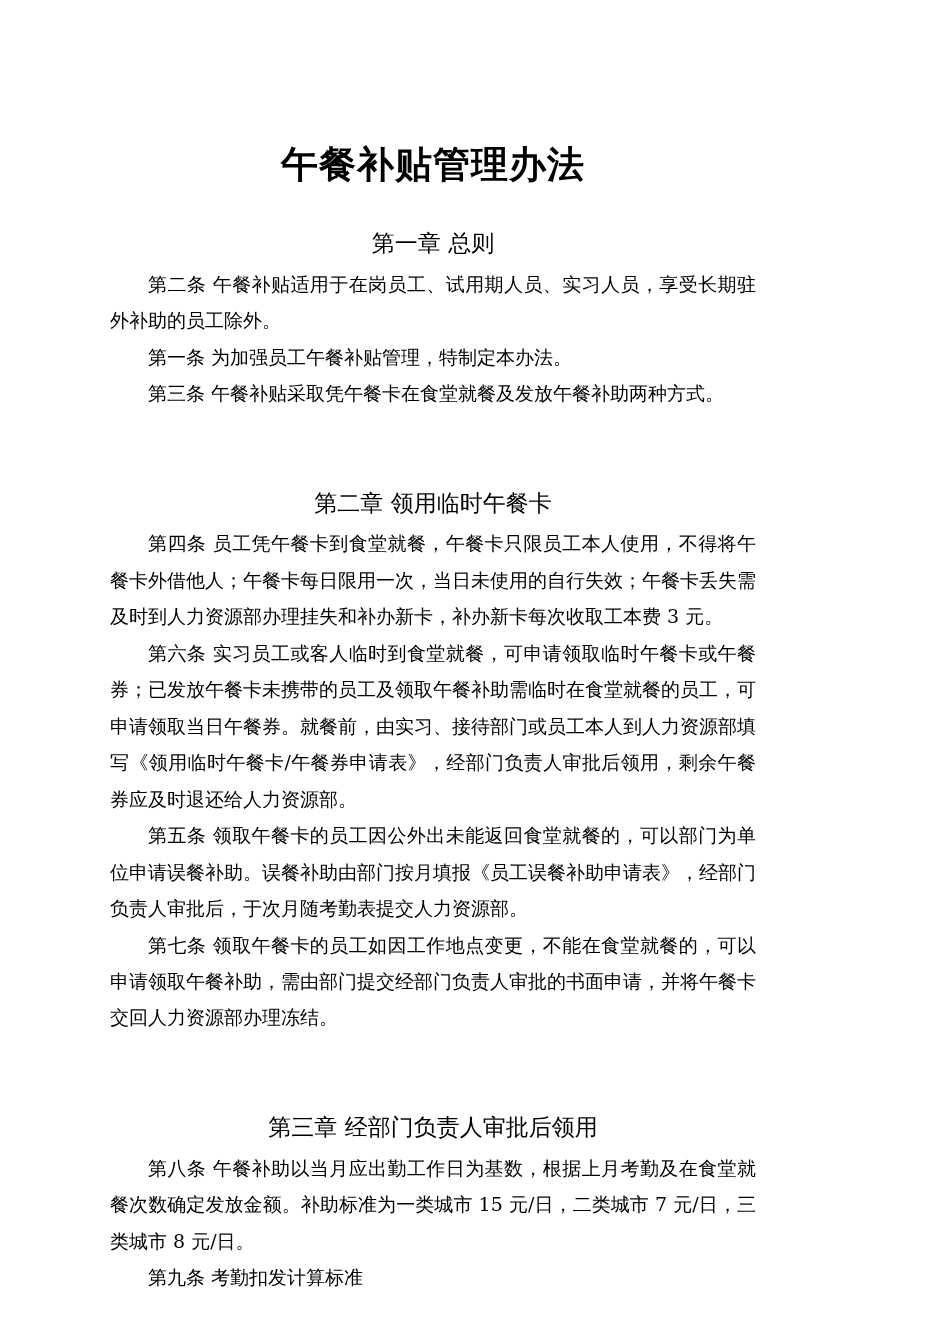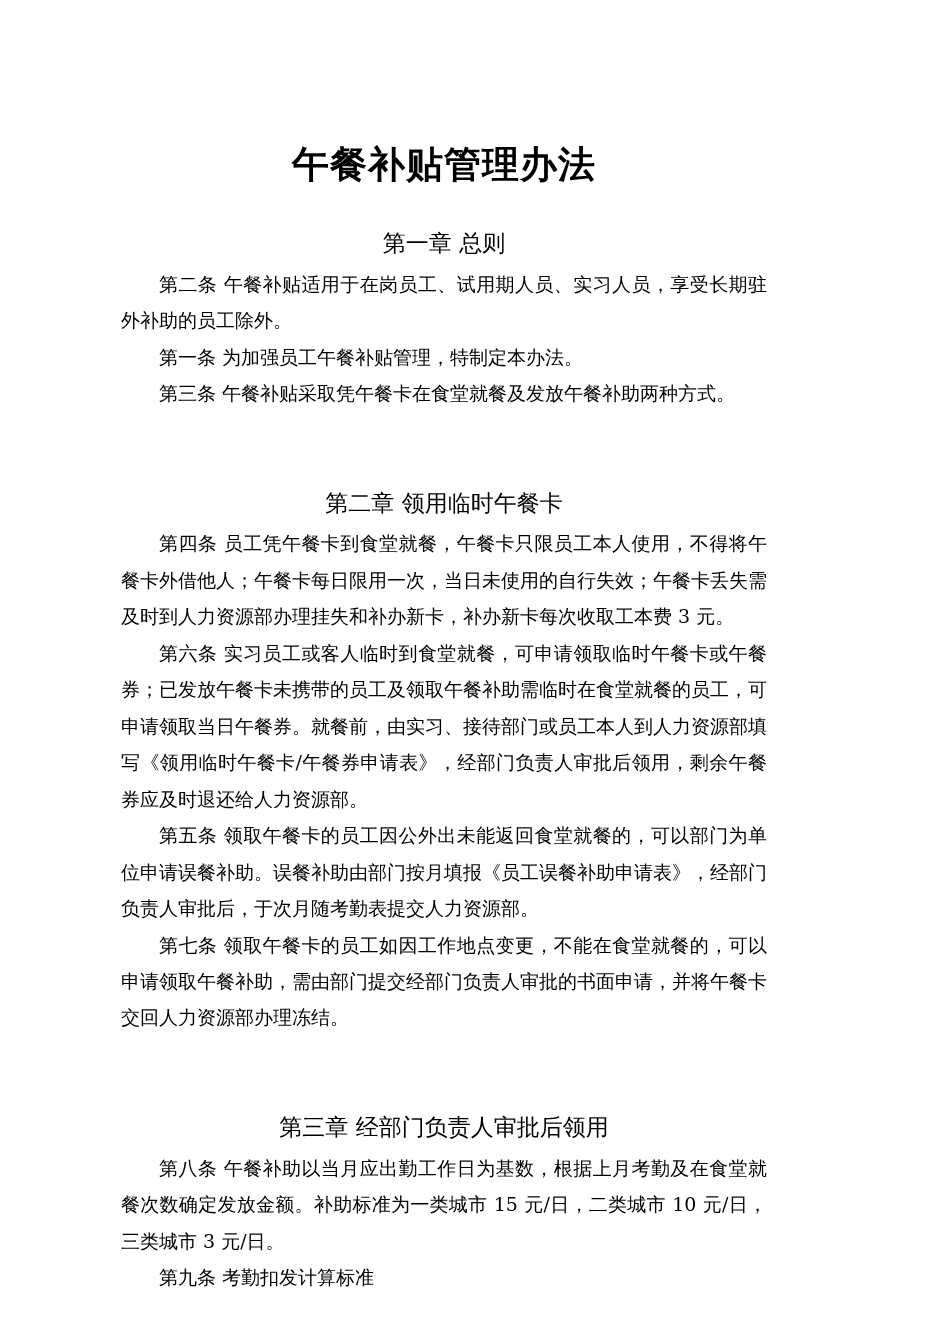--- a/index.html
+++ b/index.html
@@ -13,21 +13,20 @@
     font-family: "DejaVu Serif", "Liberation Serif", serif;
     color: #000000;
     overflow: hidden;
   }
   .page {
     width: 866px;
     height: 1344px;
     box-sizing: border-box;
     padding: 120px 110px 40px 110px;
     position: relative;
-    margin-left: 11px;
   }
   .doc-title {
     text-align: center;
     font-size: 37px;
     font-weight: bold;
     letter-spacing: 1px;
     margin: 20px 0 0 0;
     line-height: 1.3;
     font-family: "DejaVu Serif", "Liberation Serif", serif;
   }
@@ -69,16 +68,16 @@
 
   <p class="chapter chapter-gap-top">第二章  领用临时午餐卡</p>
   <p class="para">第四条 员工凭午餐卡到食堂就餐，午餐卡只限员工本人使用，不得将午餐卡外借他人；午餐卡每日限用一次，当日未使用的自行失效；午餐卡丢失需及时到人力资源部办理挂失和补办新卡，补办新卡每次收取工本费 3 元。</p>
   <p class="para">第六条 实习员工或客人临时到食堂就餐，可申请领取临时午餐卡或午餐券；已发放午餐卡未携带的员工及领取午餐补助需临时在食堂就餐的员工，可申请领取当日午餐券。就餐前，由实习、接待部门或员工本人到人力资源部填写《领用临时午餐卡/午餐券申请表》，经部门负责人审批后领用，剩余午餐券应及时退还给人力资源部。</p>
   <p class="para">第五条 领取午餐卡的员工因公外出未能返回食堂就餐的，可以部门为单位申请误餐补助。误餐补助由部门按月填报《员工误餐补助申请表》，经部门负责人审批后，于次月随考勤表提交人力资源部。</p>
   <p class="para">第七条  领取午餐卡的员工如因工作地点变更，不能在食堂就餐的，可以申请领取午餐补助，需由部门提交经部门负责人审批的书面申请，并将午餐卡交回人力资源部办理冻结。</p>
 
   <div class="spacer-md"></div>
 
   <p class="chapter chapter-gap-top">第三章  经部门负责人审批后领用</p>
-  <p class="para">第八条  午餐补助以当月应出勤工作日为基数，根据上月考勤及在食堂就餐次数确定发放金额。补助标准为一类城市 15 元/日，二类城市 10 元/日，三类城市 3 元/日。</p>
+  <p class="para">第八条  午餐补助以当月应出勤工作日为基数，根据上月考勤及在食堂就餐次数确定发放金额。补助标准为一类城市 15 元/日，二类城市 7 元/日，三类城市 8 元/日。</p>
   <p class="para">第九条  考勤扣发计算标准</p>
 
 </div>
 
 </body></html>

